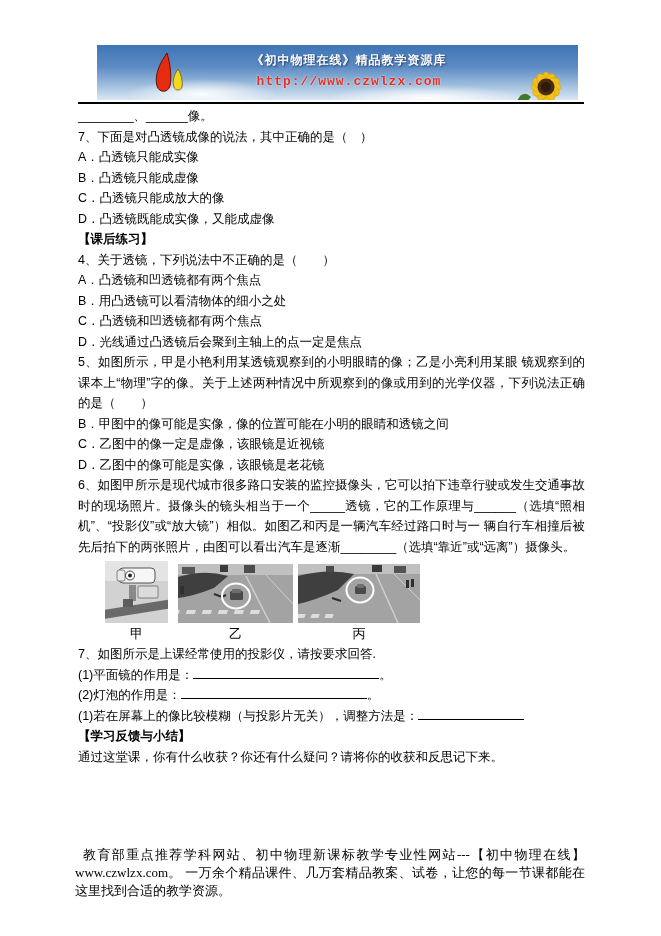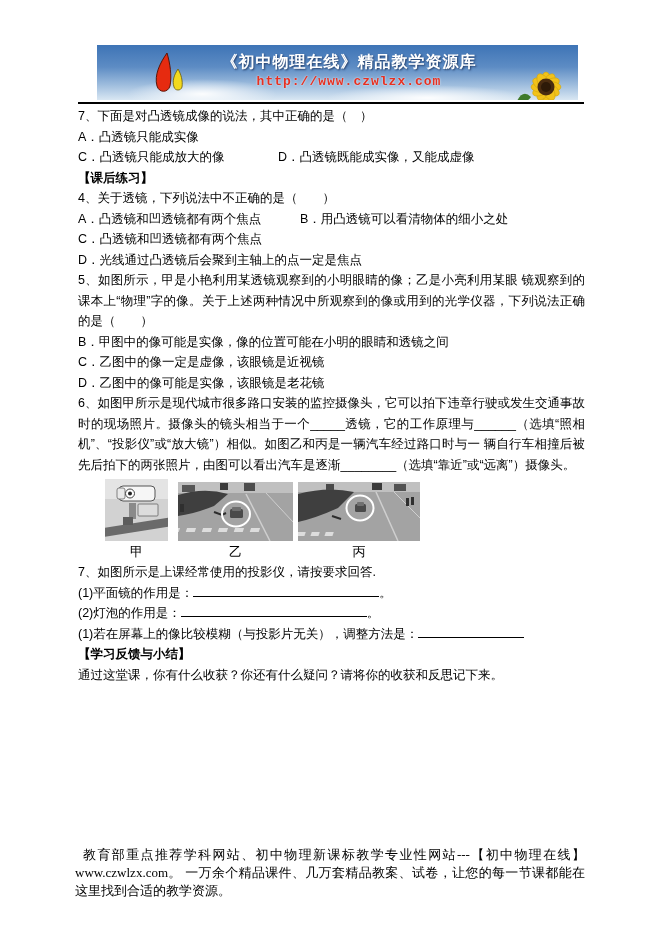--- a/index.html
+++ b/index.html
@@ -10,37 +10,37 @@
   
   .banner{
     position:absolute;left:97px;top:45px;width:481px;height:55px;overflow:hidden;
     background:linear-gradient(180deg,#3e74b6 0%,#5d8cc4 40%,#9dbcdd 72%,#d9e7f3 100%);
   }
   .banner .cloud{position:absolute;border-radius:50%;background:radial-gradient(closest-side,rgba(255,255,255,.95),rgba(255,255,255,0));}
   .cloud.c1{left:30px;top:34px;width:150px;height:30px;}
   .cloud.c2{left:230px;top:40px;width:200px;height:26px;}
   .banner-title{
     position:absolute;left:112px;top:7px;width:280px;text-align:center;
-    color:#ffffff;font-weight:bold;font-size:16px;letter-spacing:1px;
+    color:#ffffff;font-weight:bold;font-size:12px;letter-spacing:1px;
     text-shadow:1px 1px 2px rgba(20,40,80,.8);white-space:nowrap;
   }
   .banner-url{
     position:absolute;left:112px;top:29px;width:280px;text-align:center;
     color:#e63022;font-weight:bold;font-size:13px;letter-spacing:1px;
     font-family:"Liberation Mono","DejaVu Sans Mono",monospace;
     text-shadow:0 0 2px rgba(255,255,255,.9);white-space:nowrap;
   }
   .logo{position:absolute;left:48px;top:6px;width:52px;height:46px;}
   .divider{position:absolute;left:78px;top:102px;width:506px;height:2px;background:#000;}
   
   .content{position:absolute;left:78px;top:106px;width:507px;font-size:12.5px;line-height:20.5px;}
   .content p{margin:0;}
   .indent1{margin-left:27px;}
   .indent2{margin-left:12px;}
-  .optrow{display:flex;}
+  .optrow{display:flex;flex-direction:column;}
   .optrow .colA{width:200px;flex:none;}
   .optrow4 .colA{width:222px;flex:none;}
   .bold{font-weight:bold;}
   .just{text-align:justify;}
   .blank{display:inline-block;border-bottom:1px solid #000;height:13px;vertical-align:baseline;}
   .blank.b-long{width:186px;}
   .blank.b-short{width:106px;}
   
   .figrow{display:flex;align-items:flex-end;margin:4px 0 2px 27px;}
   .fig{display:flex;flex-direction:column;align-items:center;}
@@ -82,24 +82,26 @@
         <circle r="5" fill="#2e1a08"></circle>
       </g>
       <path d="M2,42 Q8,30 16,38 Q10,46 2,42 Z" fill="#3f7a2a"></path>
     </svg>
   </div>
 
   <div class="divider"></div>
 
   <div class="content">
 
+    <p class="indent1">________、______像。</p>
 
     <p>7、下面是对凸透镜成像的说法，其中正确的是（　）</p>
     <p class="optrow indent1">
       <span class="colA">A．凸透镜只能成实像</span>
+      <span>B．凸透镜只能成虚像</span>
     </p>
     <p class="optrow indent1">
       <span class="colA">C．凸透镜只能成放大的像</span>
       <span>D．凸透镜既能成实像，又能成虚像</span>
     </p>
 
     <p class="bold">【课后练习】</p>
 
     <p>4、关于透镜，下列说法中不正确的是（　　）</p>
     <p class="optrow optrow4">

